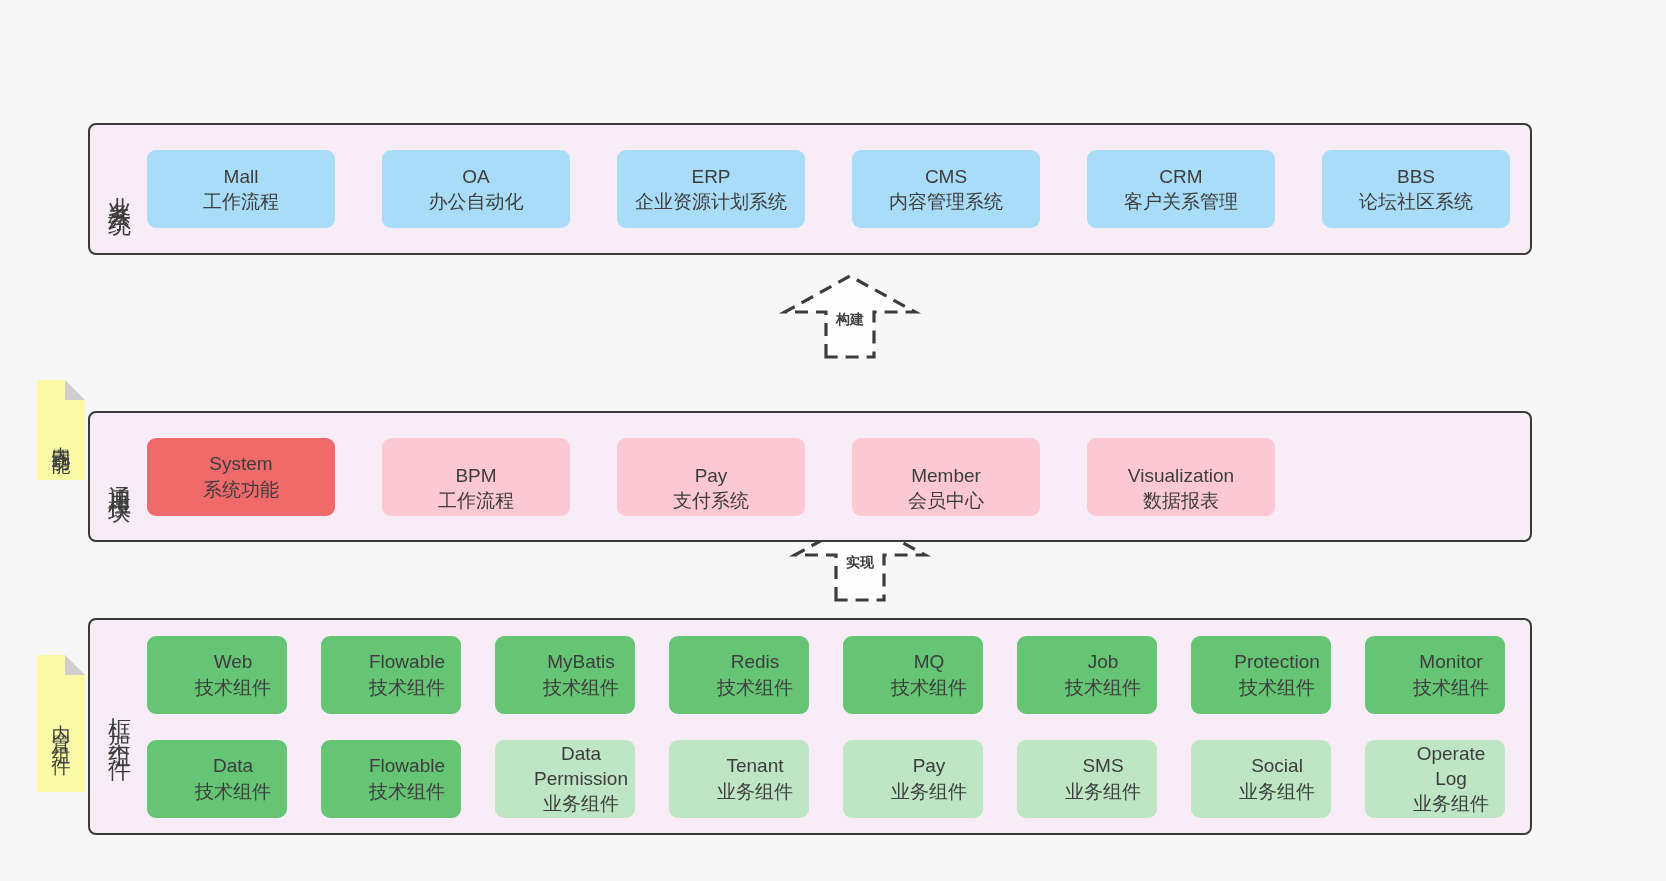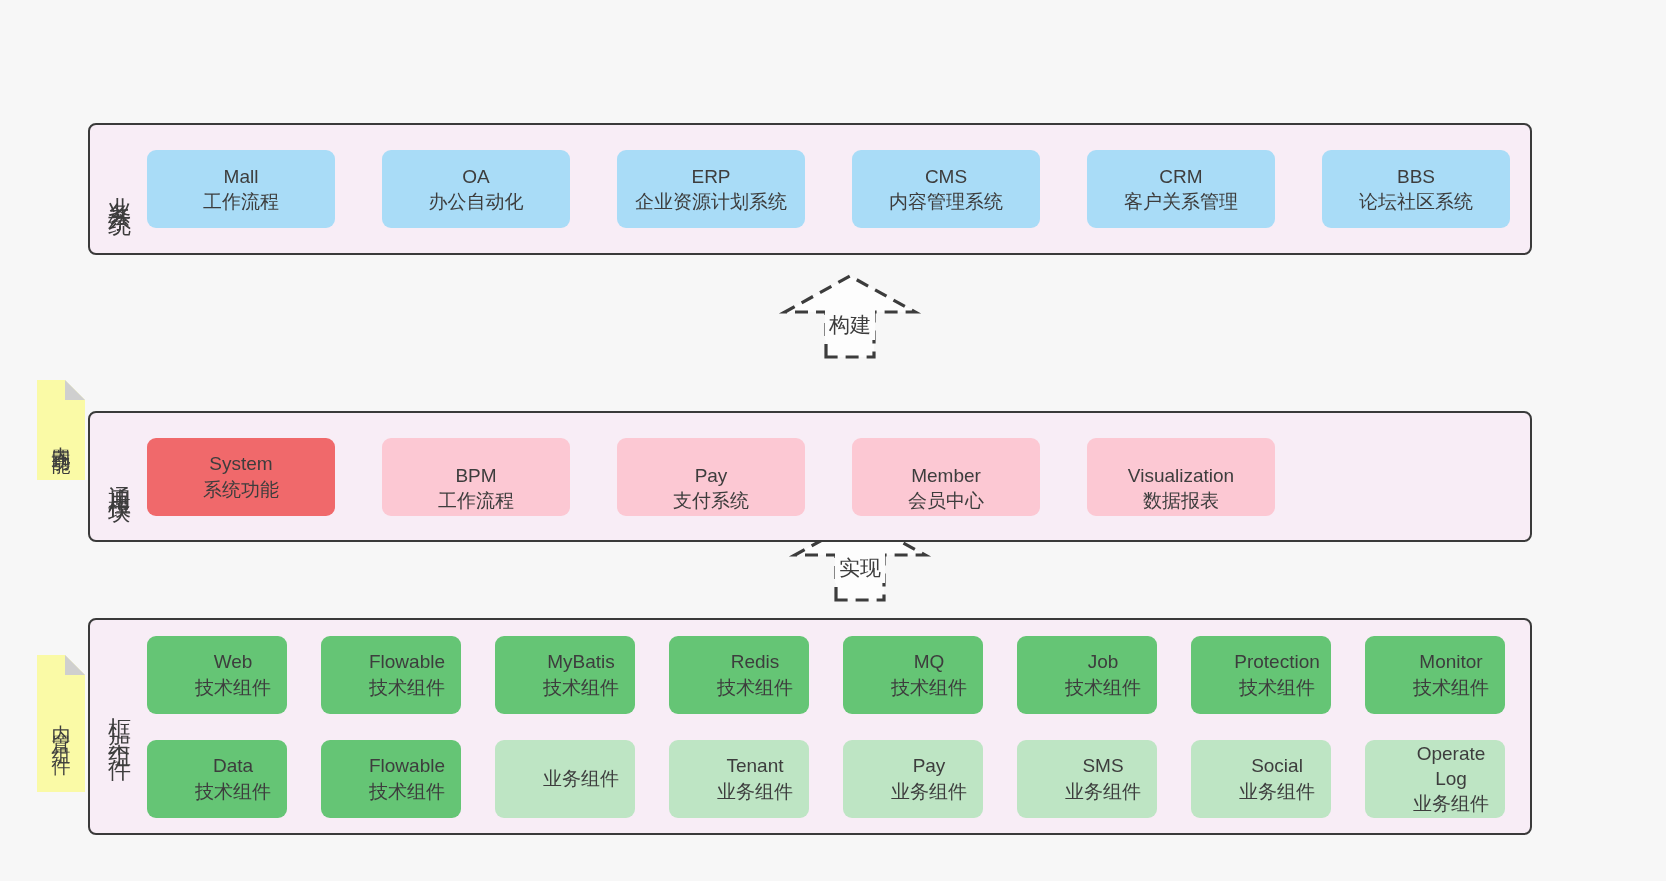--- a/index.html
+++ b/index.html
@@ -117,23 +117,24 @@
     stroke: var(--arrow, #3c3c3c);
     stroke-width: 3.2;
     stroke-dasharray: 13 8;
   }
   .arrow .arrow-label {
     position: absolute;
     top: 38px;
     left: 50%;
     transform: translateX(-50%);
     background: var(--arrow_fill, #fdfdfd);
-    font-size: 21px;
+    font-size: 14px;
     padding: 1px 4px;
     white-space: nowrap;
+    font-weight: bold;
   }
   .arrow-build     { left: 775px; top: 272px; }
   .arrow-implement { left: 785px; top: 515px; }
 </style>
 </head>
 <body>
 
 <div id="canvas">
 
   <div class="panel panel-business">
@@ -256,20 +257,21 @@
       <div class="boxes-row">
         <div class="box small c-green">
           <div>Data</div>
           <div>技术组件</div>
         </div>
         <div class="box small c-green">
           <div>Flowable</div>
           <div>技术组件</div>
         </div>
         <div class="box small c-lgreen">
+          <div>Data Permission</div>
           <div>业务组件</div>
         </div>
         <div class="box small c-lgreen">
           <div>Tenant</div>
           <div>业务组件</div>
         </div>
         <div class="box small c-lgreen">
           <div>Pay</div>
           <div>业务组件</div>
         </div>

